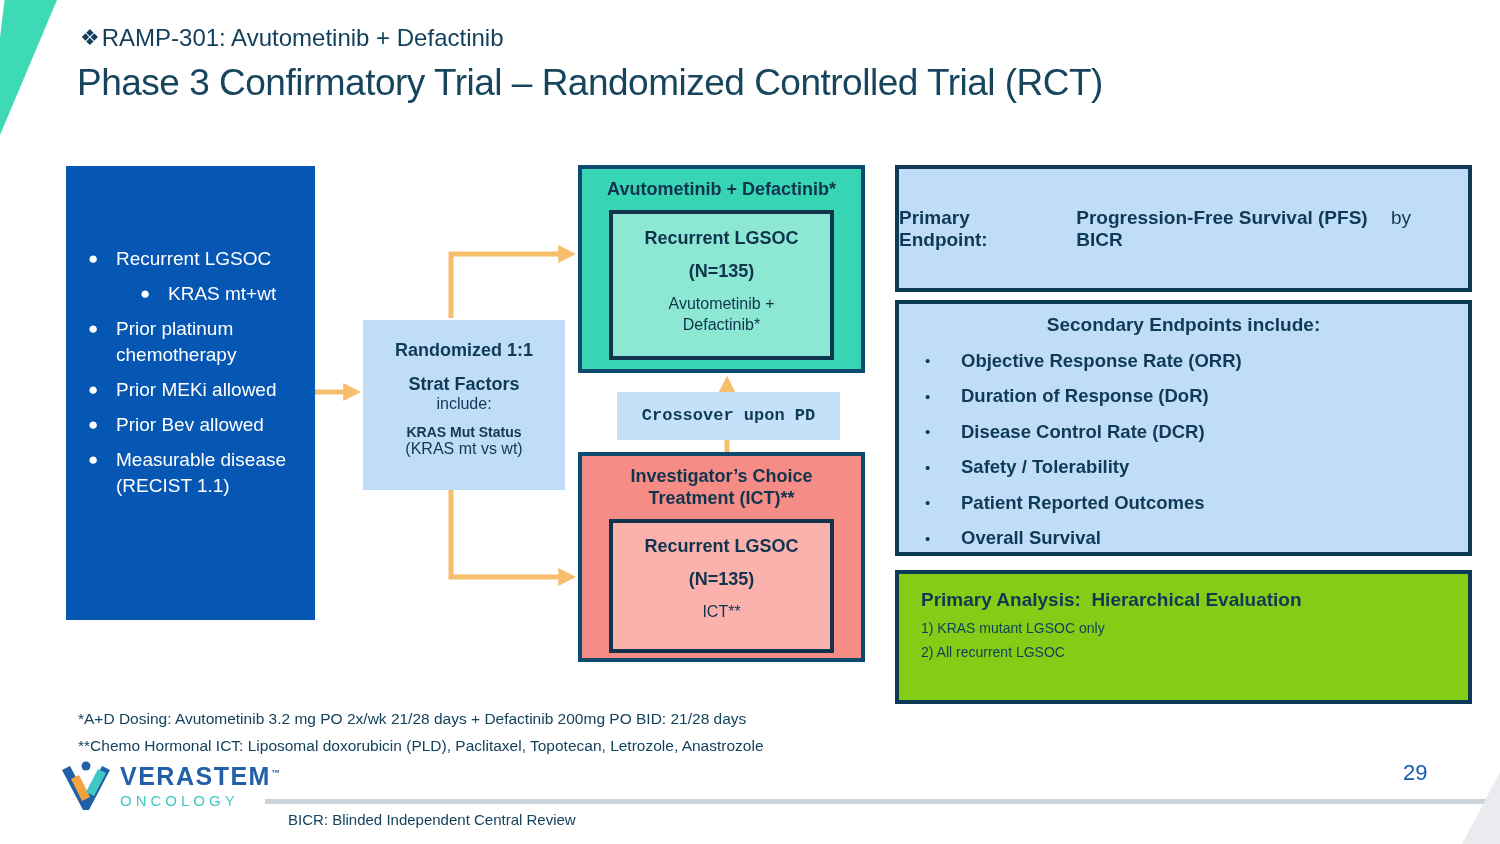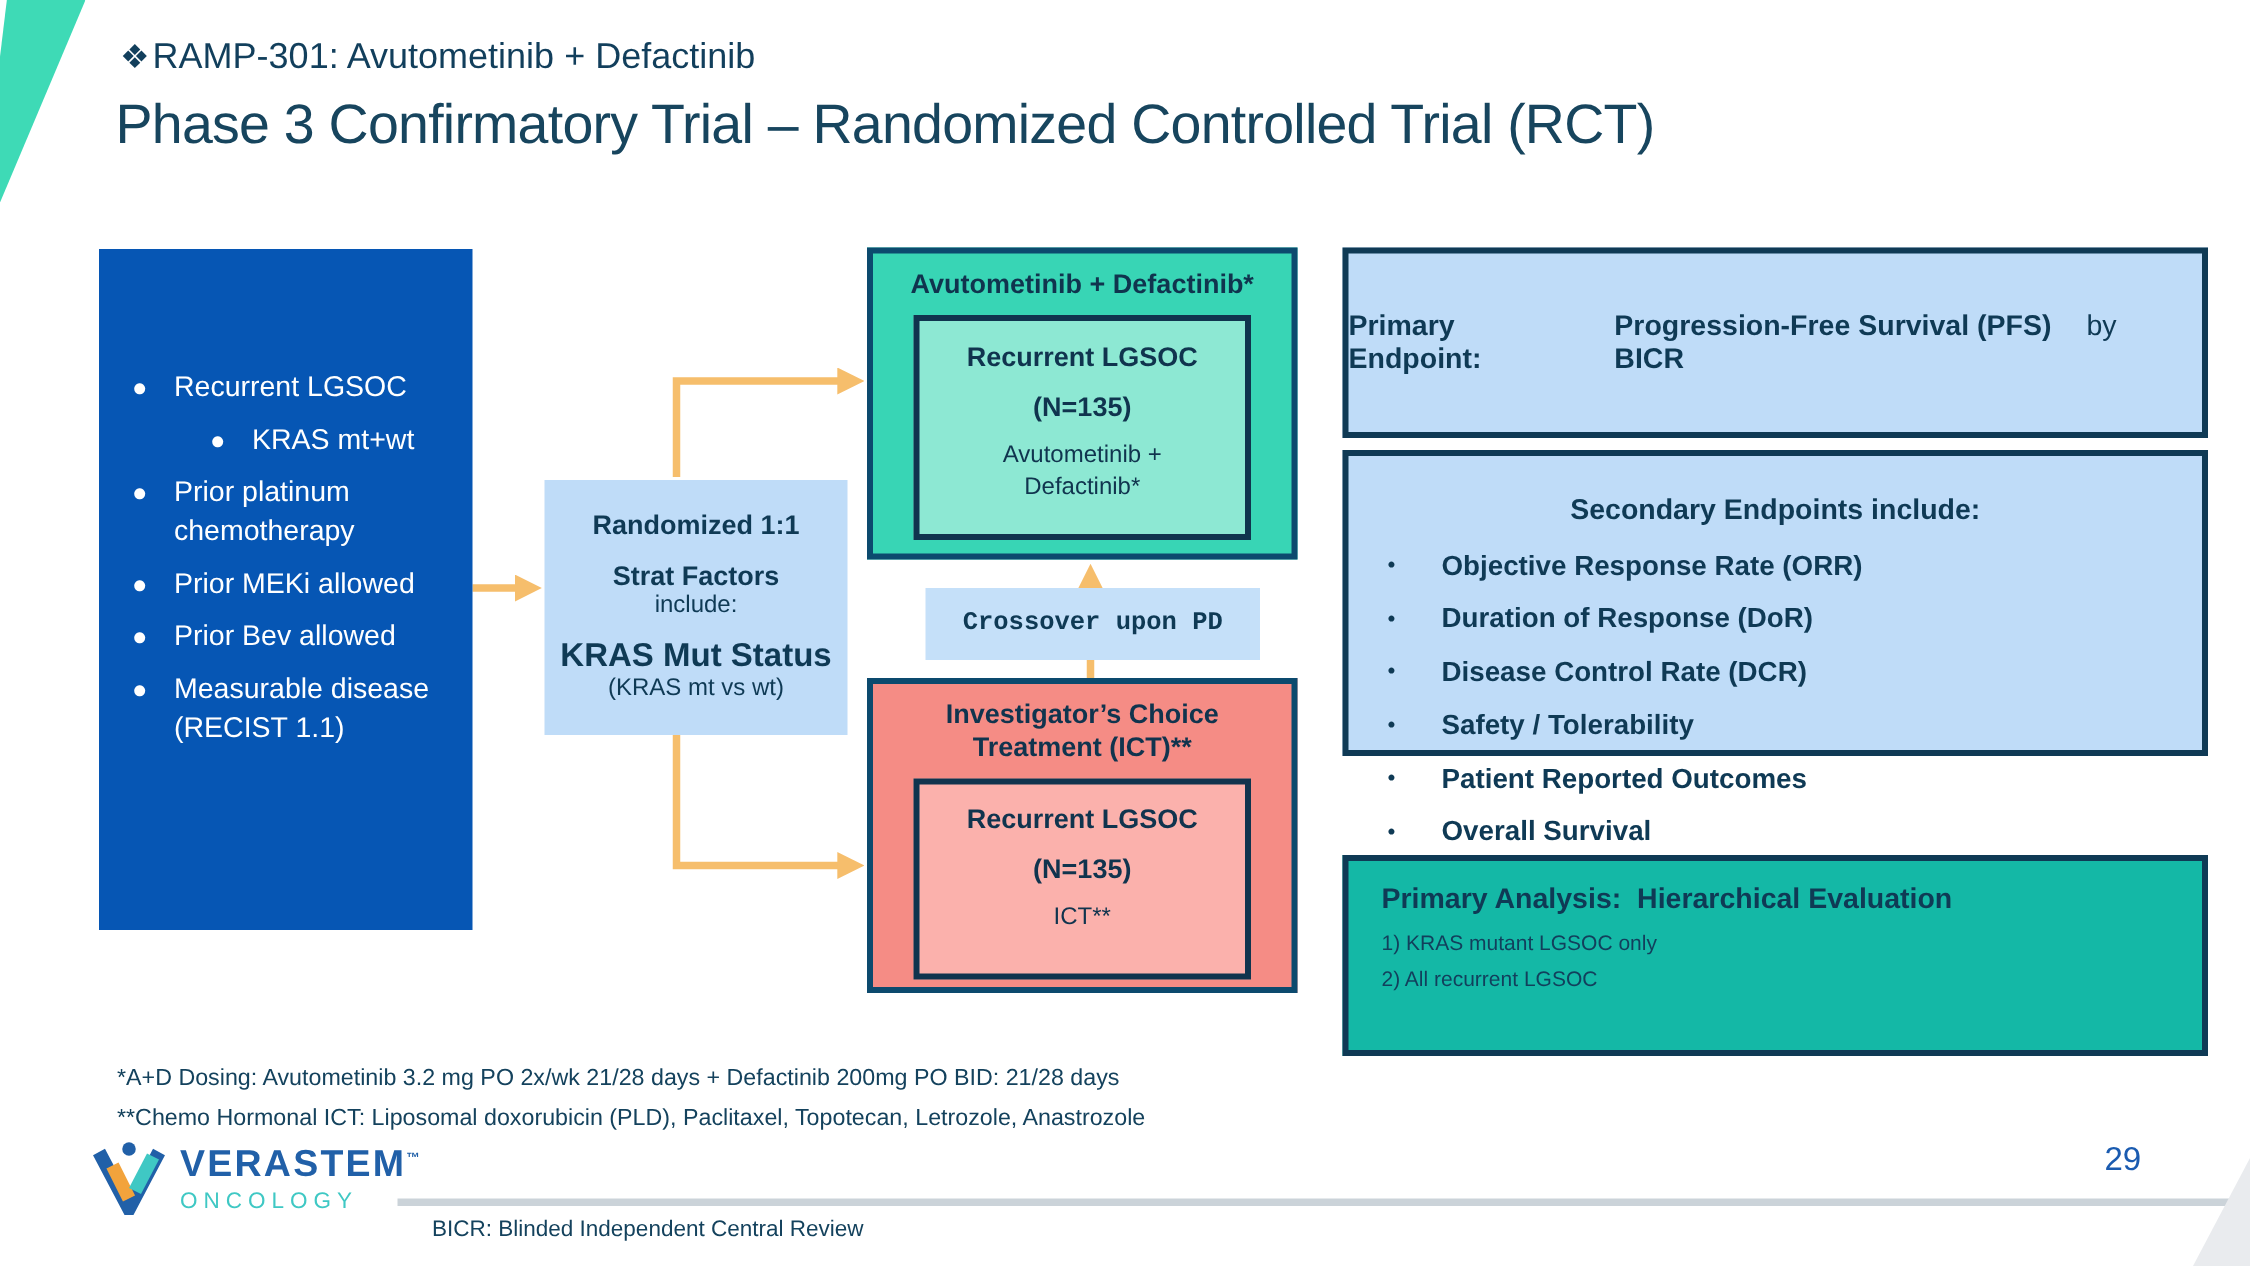--- a/index.html
+++ b/index.html
@@ -44,21 +44,21 @@
   .eligibility .row{display:flex;margin-bottom:9px;line-height:26px;}
   .eligibility .row .b{width:28px;flex:none;font-size:17px;}
   .eligibility .row.lvl2{margin-left:52px;}
 
   
   .randomize{left:363px;top:320px;width:202px;height:170px;background:var(--light-blue);
     color:var(--navy);text-align:center;padding-top:20px;}
   .randomize .l1{font-weight:bold;font-size:18px;margin-bottom:13px;}
   .randomize .l2{font-weight:bold;font-size:18px;}
   .randomize .l3{font-size:16px;margin-bottom:11px;}
-  .randomize .l4{font-weight:bold;font-size:22px;}
+  .randomize .l4{font-weight:bold;font-size:14px;}
   .randomize .l5{font-size:16px;}
 
   
   .arm{border:4px solid #0c4a6e;text-align:center;color:#10344E;}
   .arm-exp{left:578px;top:165px;width:287px;height:208px;background:var(--teal-green);}
   .arm-ict{left:578px;top:452px;width:287px;height:210px;background:var(--salmon);}
   .arm .hdr{font-weight:bold;font-size:18px;margin:9px auto 0;width:240px;line-height:22px;}
   .inner{border:4px solid #10344E;margin:10px auto 0;width:225px;}
   .arm-exp .inner{background:var(--teal-green-light);height:150px;padding-top:14px;}
   .arm-ict .inner{background:var(--salmon-light);height:134px;padding-top:13px;}
@@ -69,26 +69,26 @@
   
   .crossover{left:617px;top:392px;width:223px;height:48px;background:#C5E0F9;color:var(--navy);
     font-weight:bold;font-size:17px;text-align:center;line-height:48px;z-index:3;font-family:Liberation Mono, monospace;}
 
   
   .rbox{left:895px;width:577px;border:4px solid var(--navy);color:var(--navy);}
   .endpoint{top:165px;height:127px;background:var(--light-blue);display:flex;flex-direction:row;
     justify-content:center;align-items:center;gap:12px;font-size:19px;}
   .endpoint .bold{font-weight:bold;}
   .endpoint .mix span{margin:0 9px;}
-  .secondary{top:300px;height:204px;background:var(--light-blue);padding-top:26px;}
+  .secondary{top:300px;height:256px;background:var(--light-blue);padding-top:10px;}
   .secondary .shdr{text-align:center;font-weight:bold;font-size:19px;margin-bottom:7px;}
   .secondary .srow{display:flex;align-items:center;height:35.5px;padding-left:26px;}
   .secondary .srow .b{width:36px;flex:none;font-size:15px;}
   .secondary .srow .t{font-weight:bold;font-size:18.5px;}
-  .analysis{top:570px;height:134px;background:#14b8a6;padding:15px 0 0 22px;}
+  .analysis{top:570px;height:134px;background:#84cc16;padding:15px 0 0 22px;}
   .analysis .ahdr{font-weight:bold;font-size:19px;white-space:pre-wrap;margin-bottom:9px;}
   .analysis .arow{font-size:14px;color:#123F5C;margin-bottom:8px;}
 
   
   .footnotes{position:absolute;left:78px;top:705px;font-size:15.5px;color:#14425D;line-height:27px;}
   .logo{position:absolute;left:60px;top:760px;display:flex;align-items:flex-start;}
   .logo .mark{width:54px;height:50px;}
   .logo .words{margin-left:6px;padding-top:2px;}
   .logo .name{font-size:25px;font-weight:bold;letter-spacing:1.5px;color:var(--logo-blue);}
   .logo .name sup{font-size:9px;}

